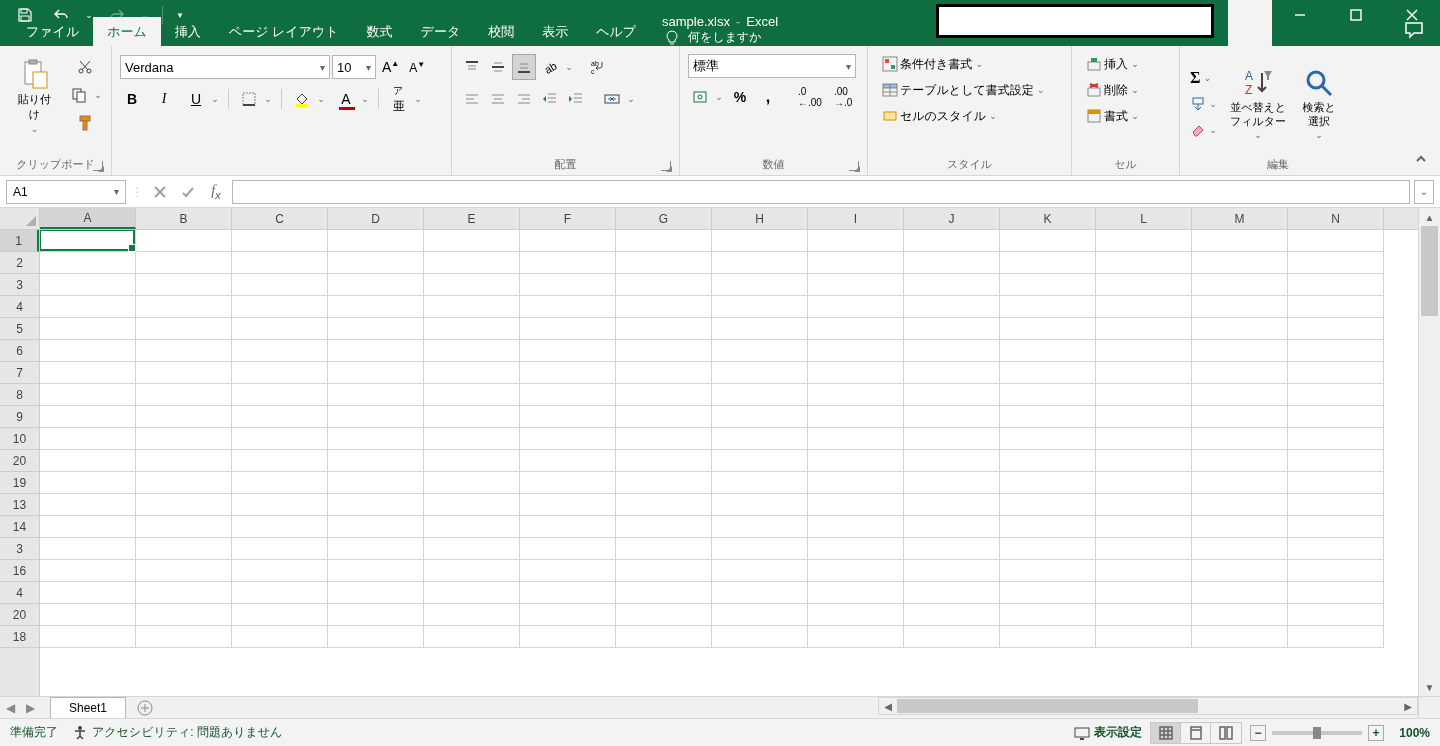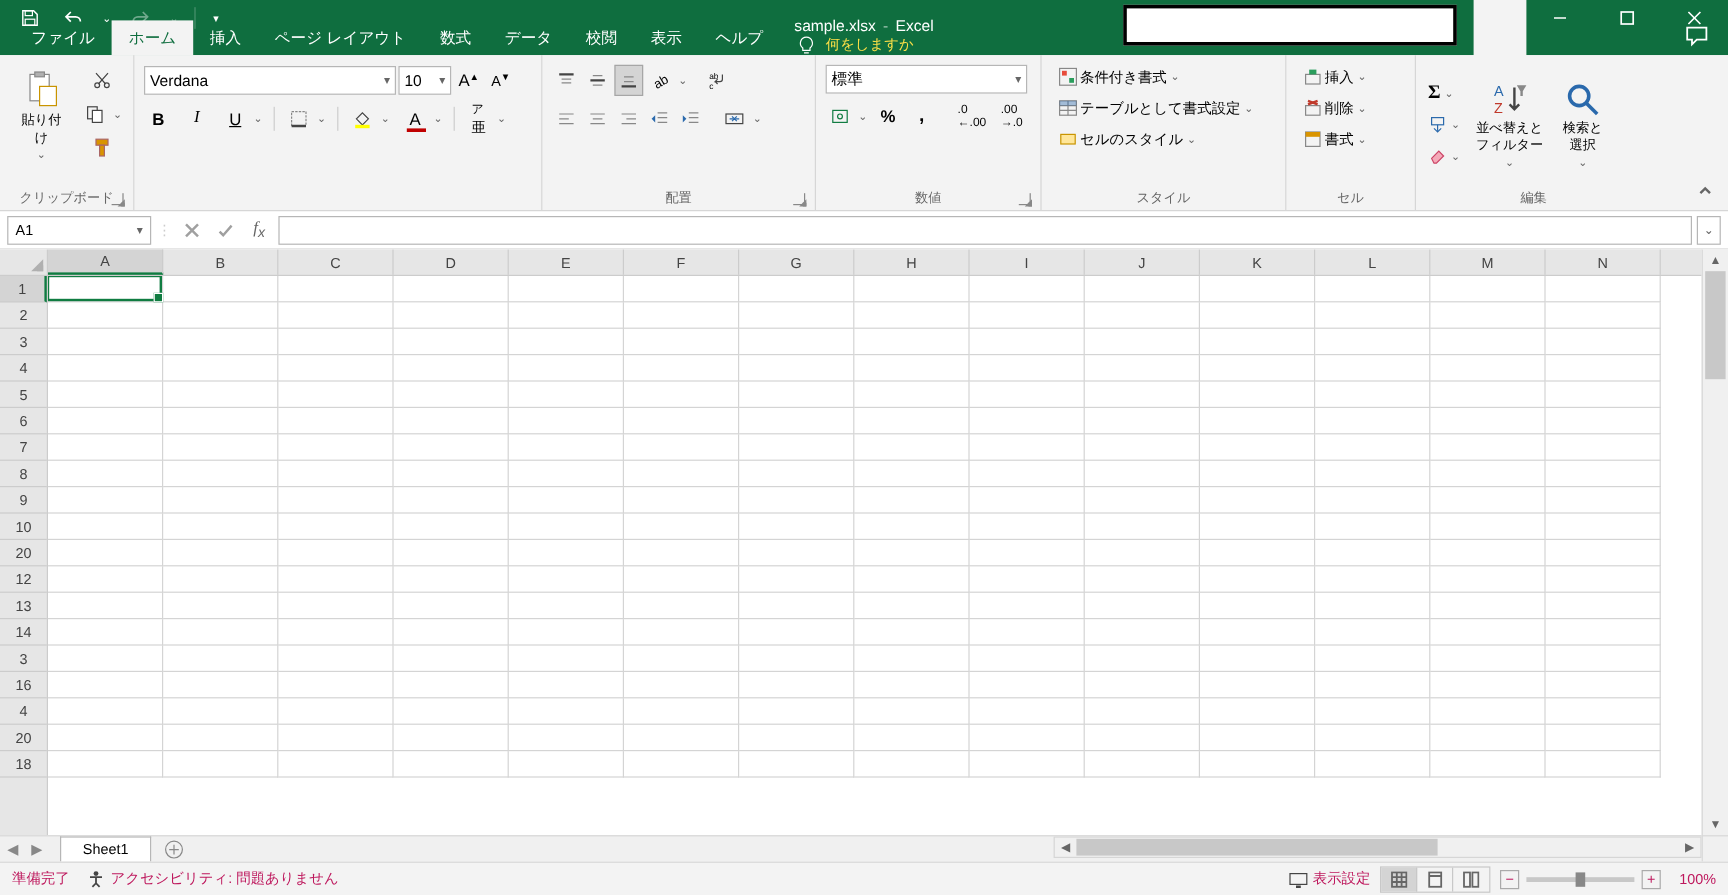--- a/index.html
+++ b/index.html
@@ -12,21 +12,21 @@
 .title-center { position:absolute; left:50%; transform:translateX(-50%); top:14px; font-size:13px; display:flex; gap:6px; }
 .title-center .dash { opacity:.6; }
 .redbox { position:absolute; left:936px; top:4px; width:278px; height:34px; background:#fff; border:3px solid #000; }
 .wnd-btns { position:absolute; right:0; top:0; display:flex; }
 .wnd-btn { width:56px; height:30px; display:flex; align-items:center; justify-content:center; color:#fff; cursor:pointer; }
 .wnd-btn svg { width:14px; height:14px; stroke:#fff; fill:none; stroke-width:1.4; }
 .wnd-btn.ribbon { width:44px; }
 .tabs { position:absolute; bottom:0; left:0; right:0; display:flex; align-items:flex-end; height:30px; padding-left:12px; gap:0; }
 .tab { padding:6px 14px 5px; color:#fff; font-size:13px; cursor:pointer; }
 .tab.active { background:#f3f3f3; color:#0f6e3f; }
-.tellme { display:flex; align-items:center; margin-left:14px; gap:8px; color:#fde047; }
+.tellme { display:flex; align-items:center; margin-left:14px; gap:8px; color:#ffffff; }
 .tellme svg { width:16px; height:16px; fill:#fff; }
 .comment-btn { position:absolute; right:14px; bottom:4px; width:22px; height:22px; }
 .comment-btn svg { width:20px; height:20px; fill:none; stroke:#fff; stroke-width:1.5; }
 .ribbon { height:130px; background:#f3f3f3; border-bottom:1px solid #d6d6d6; display:flex; position:relative; }
 .group { border-right:1px solid #d6d6d6; padding:4px 8px 2px; display:flex; flex-direction:column; justify-content:space-between; }
 .group-body { flex:1; display:flex; align-items:flex-start; }
 .group-label { text-align:center; font-size:11px; color:#666; padding:2px 0 1px; position:relative; }
 .group-label .dlg { position:absolute; right:0; bottom:2px; width:10px; height:10px; border:1px solid #888; border-top:none; border-left:none; cursor:pointer; }
 .group-label .dlg:before { content:""; position:absolute; right:-2px; bottom:-2px; border:3px solid transparent; border-right-color:#888; border-bottom-color:#888; }
 .vbtn { display:flex; flex-direction:column; align-items:center; justify-content:center; padding:2px 6px; cursor:pointer; text-align:center; font-size:11px; gap:2px; min-width:46px; }
@@ -73,22 +73,22 @@
 .sheet-nav { display:flex; align-items:center; padding:0 6px; gap:6px; }
 .sheet-nav .navbtn { width:14px; height:14px; cursor:pointer; color:#888; }
 .sheet-tab { background:#fff; border:1px solid #b6b6b6; border-bottom:none; padding:3px 18px; font-size:12px; cursor:pointer; margin-left:4px; }
 .add-sheet { width:22px; height:22px; display:flex; align-items:center; justify-content:center; cursor:pointer; color:#666; margin-left:8px;}
 .add-sheet svg { width:16px; height:16px; stroke:#888; fill:none; }
 .hscroll { margin-left:auto; width:540px; height:18px; display:flex; align-items:center; background:#f0f0f0; border:1px solid #d6d6d6; }
 .hscroll .sbtn { width:18px; text-align:center; font-size:10px; color:#666; cursor:pointer; }
 .hscroll .track { flex:1; position:relative; height:100%; }
 .hscroll .thumb { position:absolute; left:0; width:60%; top:1px; bottom:1px; background:#c8c8c8; }
 .scroll-corner { position:absolute; right:0; bottom:0; width:22px; height:22px; background:#f0f0f0; border-left:1px solid #d6d6d6; border-top:1px solid #d6d6d6; }
-.statusbar { position:absolute; bottom:0; left:0; right:0; height:28px; background:#f3f3f3; border-top:1px solid #d6d6d6; display:flex; align-items:center; padding:0 10px; font-size:12px; color:#be185d; gap:14px; }
-.status-right { margin-left:auto; display:flex; align-items:center; gap:8px; }
+.statusbar { position:absolute; bottom:0; left:0; right:0; height:28px; background:#f3f3f3; border-top:1px solid #d6d6d6; display:flex; align-items:center; padding:0 10px; font-size:12px; color:#14532d; gap:14px; }
+.status-right { margin-left:auto; display:flex; align-items:center; gap:8px;font-weight:bold; }
 .view-btns { display:flex; border:1px solid #c8c8c8; }
 .view-btn { width:30px; height:20px; display:flex; align-items:center; justify-content:center; border-right:1px solid #c8c8c8; cursor:pointer; }
 .view-btn:last-child { border-right:none; }
 .view-btn.act { background:#d4d4d4; }
 .view-btn svg { width:14px; height:14px; stroke:#666; fill:none; stroke-width:1.5; }
 .zoom { display:flex; align-items:center; gap:6px; }
 .zoom .zbtn { width:16px; height:16px; border:1px solid #aaa; display:flex; align-items:center; justify-content:center; cursor:pointer; font-size:12px; line-height:1; }
 .zoom .slider { width:90px; height:4px; background:#c8c8c8; position:relative; cursor:pointer; }
 .zoom .slider .knob { position:absolute; left:50%; top:-4px; width:8px; height:12px; background:#888; transform:translateX(-50%); }
 .acc { display:flex; align-items:center; gap:4px; }
@@ -572,21 +572,21 @@
       <div class="row-h">2</div>
       <div class="row-h">3</div>
       <div class="row-h">4</div>
       <div class="row-h">5</div>
       <div class="row-h">6</div>
       <div class="row-h">7</div>
       <div class="row-h">8</div>
       <div class="row-h">9</div>
       <div class="row-h">10</div>
       <div class="row-h">20</div>
-      <div class="row-h">12</div>
+      <div class="row-h">19</div>
       <div class="row-h">13</div>
       <div class="row-h">14</div>
       <div class="row-h">3</div>
       <div class="row-h">16</div>
       <div class="row-h">4</div>
       <div class="row-h">20</div>
       <div class="row-h">18</div>
     </div>
   <div class="cells" id="cells">
 

